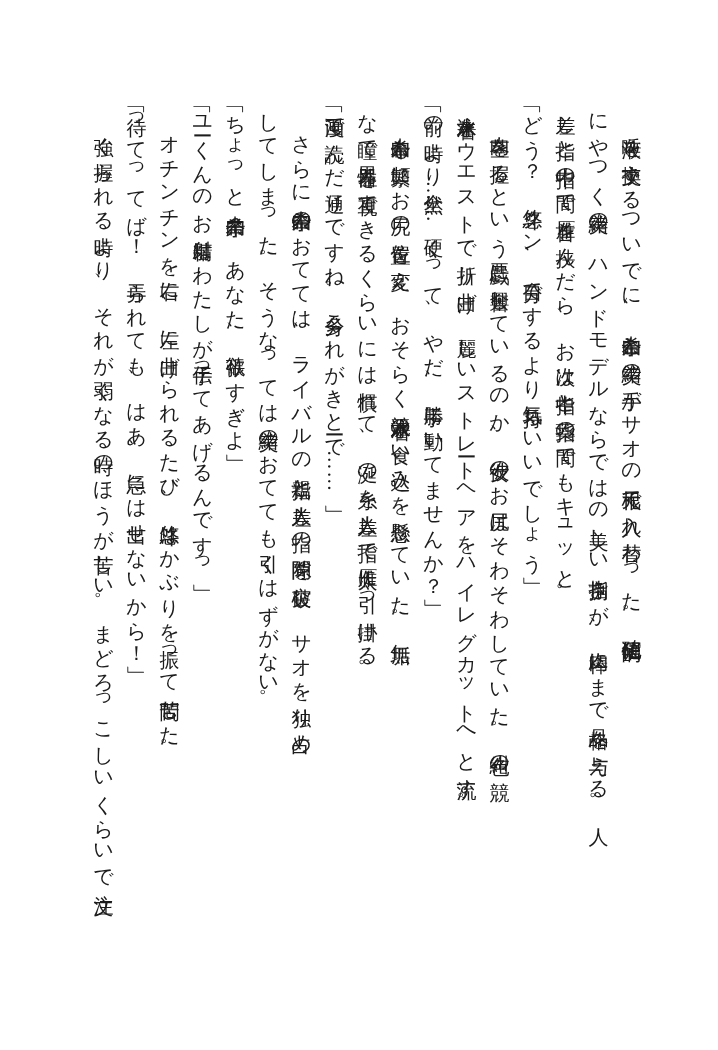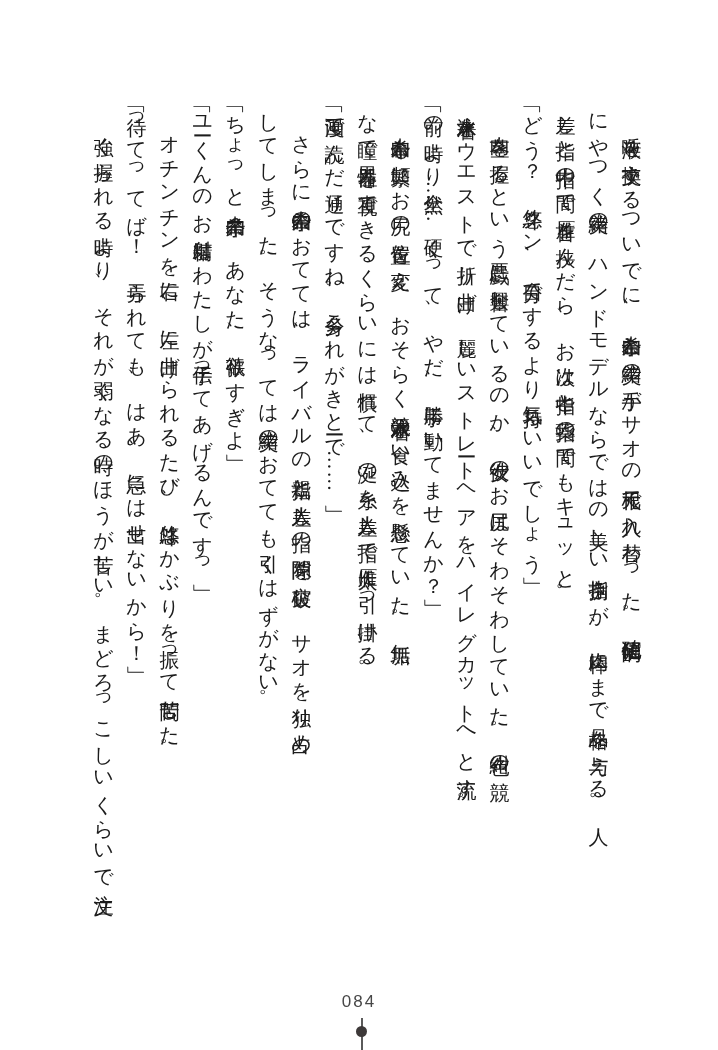--- a/index.html
+++ b/index.html
@@ -90,19 +90,14 @@
       <div class="text-line">「漫画で読んだ通りですね。多分これがきとーで……」</div>
       <div class="text-line">　さらに由希奈のおてては、ライバルの親指と人差し指の隙間を突破し、サオを独り占め</div>
       <div class="text-line">してしまった。そうなっては美緒のおてても引くはずがない。</div>
       <div class="text-line">「ちょっと由希奈？　あなた、欲張りすぎよ」</div>
       <div class="text-line">「ユーくんのお射精はわたしが手伝ってあげるんですっ」</div>
       <div class="text-line">　オチンチンを右に、左に曲げられるたび、悠斗はかぶりを振って苦悶した。</div>
       <div class="text-line">「待ってってば！　弄られても、はあ、急には出せないから！」</div>
       <div class="text-line">　強く握られる時より、それが弱くなる時のほうが苦しい。まどろっこしいくらいで注文</div>
     </div>
 
-  <div class="page-footer">
-    <div class="page-number">084</div>
-    <span class="ornament-line"></span>
-    <span class="ornament-dot"></span>
-  </div>
 
 </div>
 
 </body></html>

